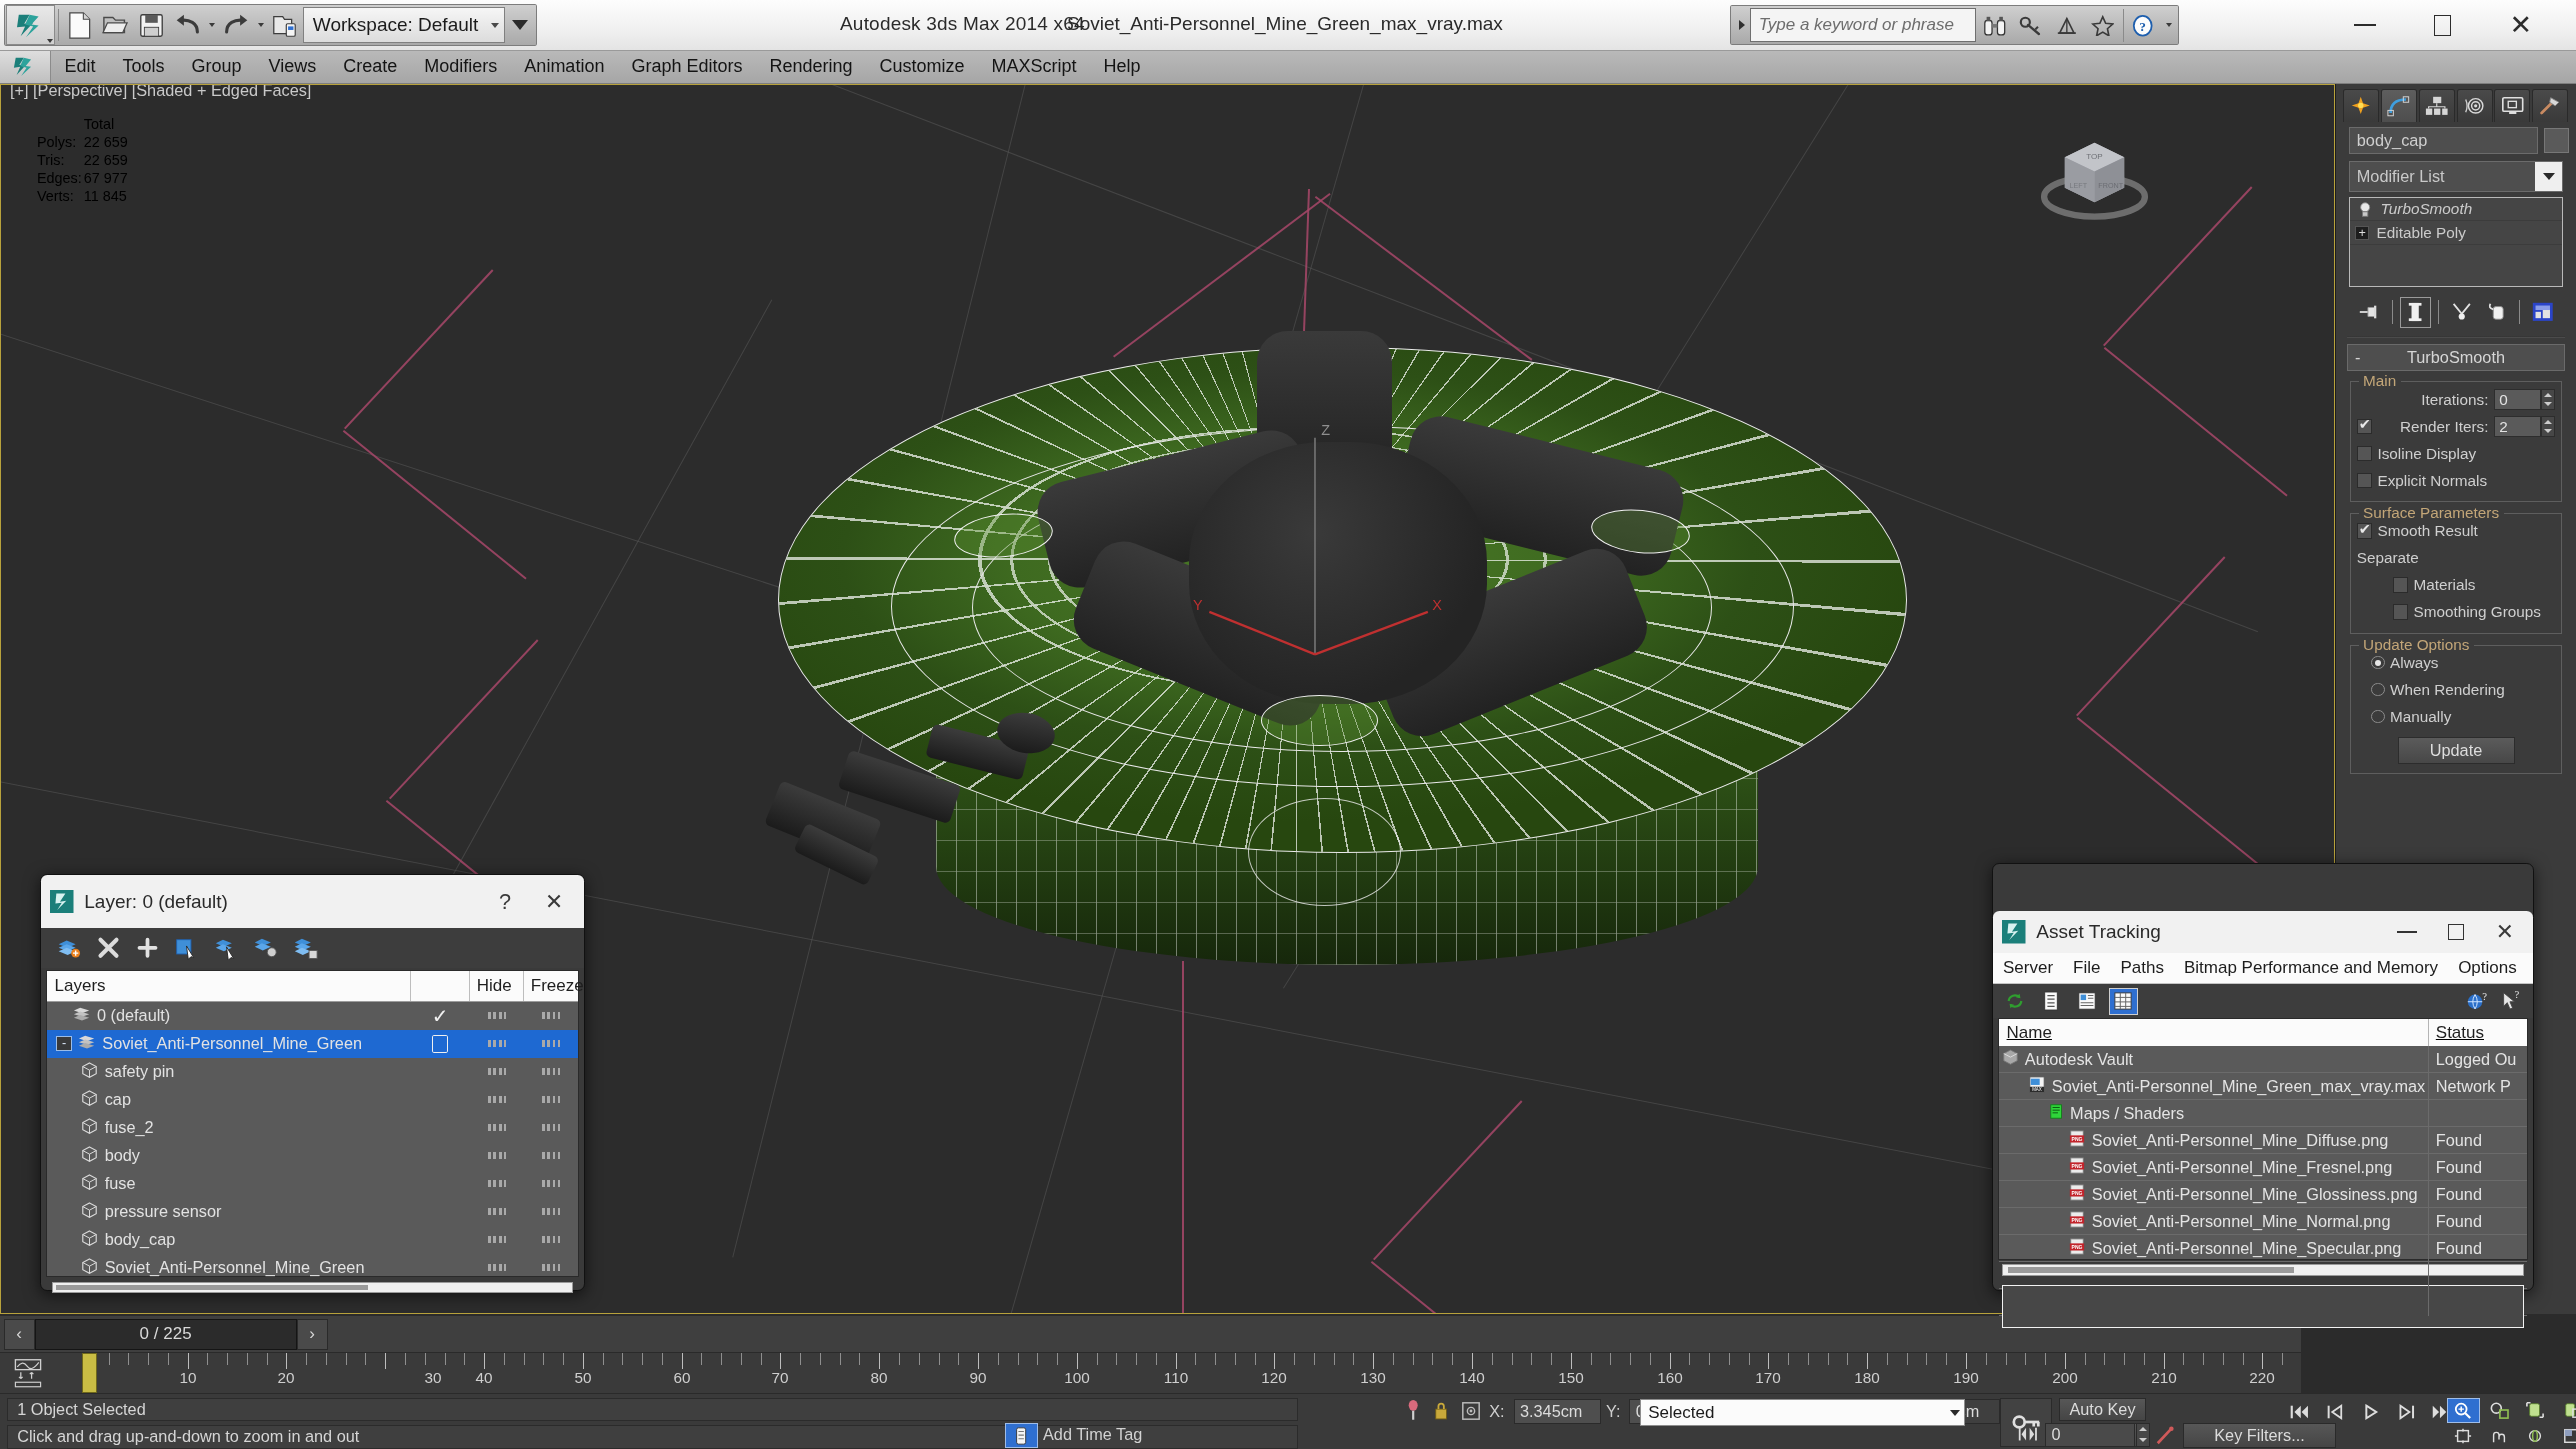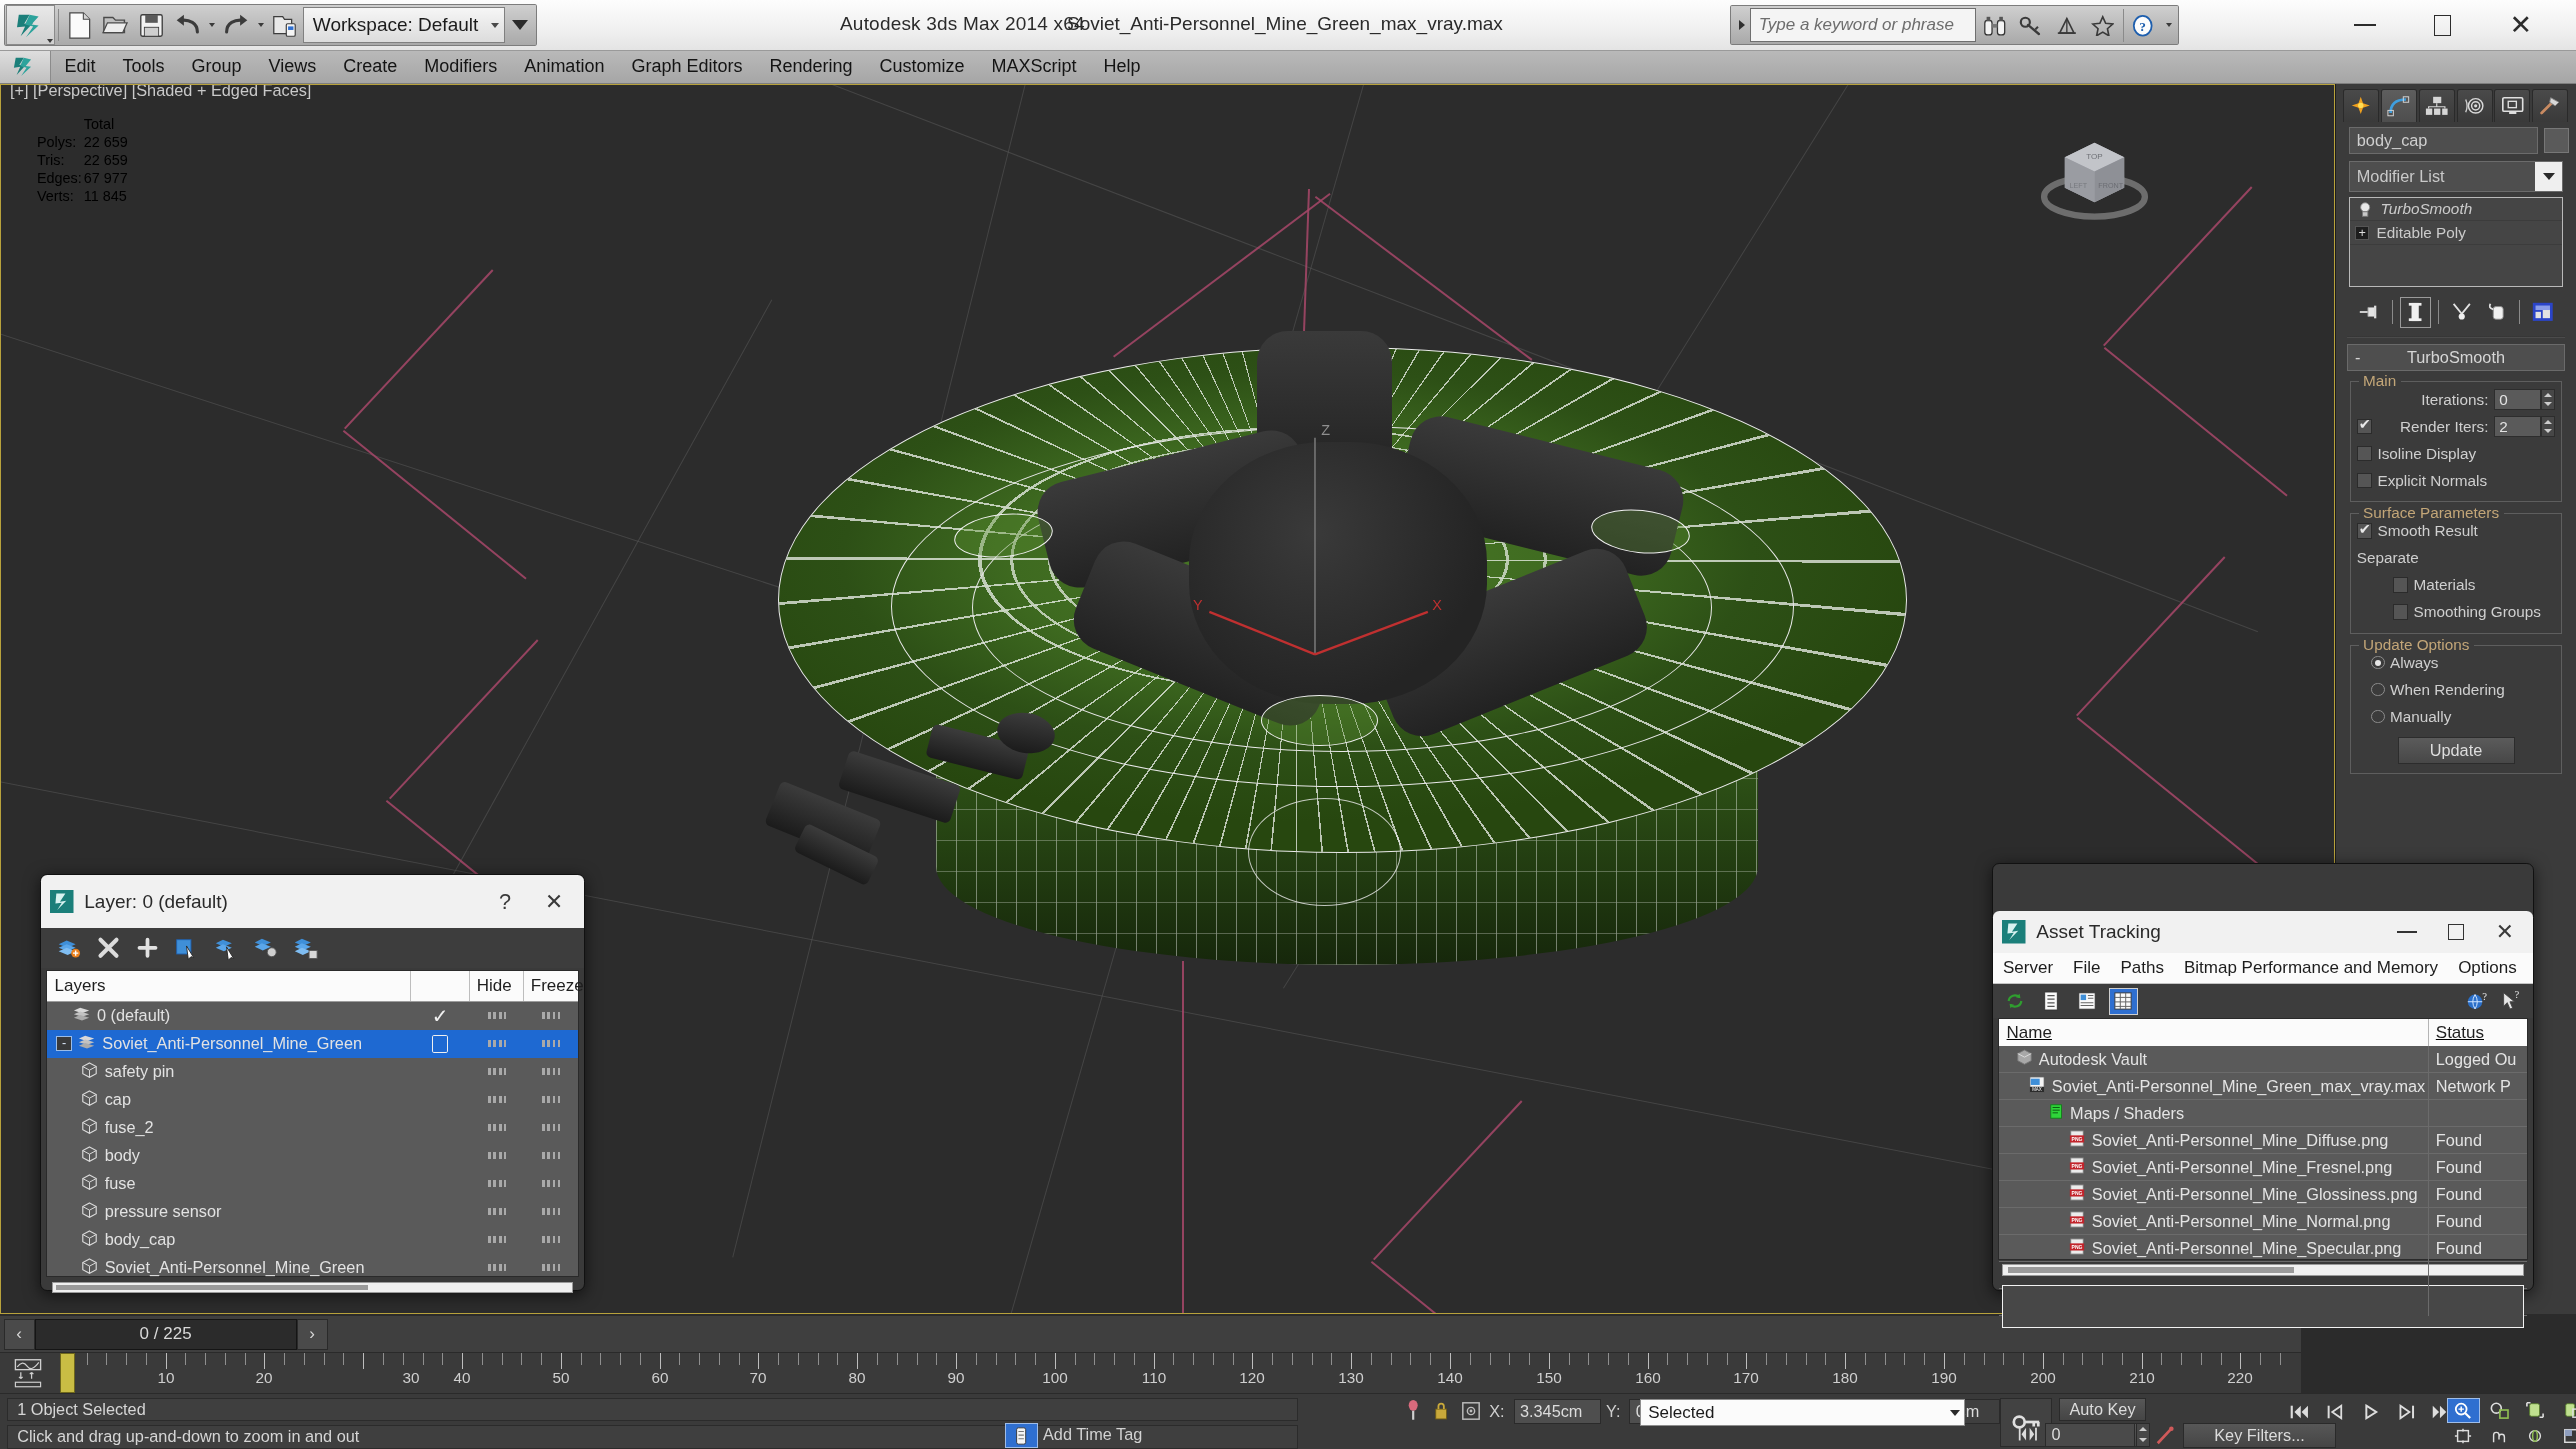--- a/index.html
+++ b/index.html
@@ -222,21 +222,21 @@
   #apath { margin:9px 9px 0 9px; height:43px; background:#474747; border:1.8px solid #f2f2f2; }
 
   
   #timeslider { position:absolute; left:0; top:1316px; width:2301px; height:36px;
     background:#3f3f3f; display:flex; align-items:center; padding-left:3.6px; }
   .tsarrow { width:31px;height:31px;background:#4a4a4a;border:0.9px solid #2a2a2a;
     display:flex;align-items:center;justify-content:center;color:#d8d8d8;font-size:17px;}
   #tsfield { width:262px; height:31px; background:#2b2b2b; border:0.9px solid #151515;
     color:#d9d9d9; font-size:17px; display:flex; align-items:center; justify-content:center; }
   #trackbar { position:absolute; left:0; top:1352px; width:2301px; height:42px;
-    background:#3a3a3a; border-top:0.9px solid #2a2a2a; display:flex; align-items:flex-start; }
+    background:#3a3a3a; border-top:0.9px solid #2a2a2a; display:flex; align-items:flex-start;gap:22px; }
   #tbicon { width:56px; height:40px; display:flex; align-items:center; justify-content:center; }
   #ruler { position:relative; flex:1; height:40px; overflow:hidden; }
   #ruler .tick { position:absolute; top:0; width:0.9px; height:11.7px; background:#8e8e8e; }
   #ruler .tick.maj { height:16.3px; background:#bdbdbd; }
   #ruler .lbl { position:absolute; top:16.3px; font-size:15.3px; color:#cfcfcf; transform:translateX(-50%); }
   #playhead { position:absolute; top:0; width:15.3px; height:40px; background:#c9bd44;
     border:0.9px solid #6e671c; }
 
   
   #statusarea { position:absolute; left:0; top:1393px; width:2576px; height:56px;
@@ -1026,21 +1026,21 @@
       </div>
     </div>
   </div>
   <div id="agrid">
     <div id="ahdr">
       <div class="c" style="flex:1;">Name</div>
       <div class="c" style="width:98px;border-right:none;">Status</div>
     </div>
     <div id="arows">
         <div class="arow">
-          <div class="nm" style="padding-left:17px;">
+          <div class="nm" style="padding-left:3px;">
             <span><svg width="17" height="16.3" viewBox="0 0 19 18">
                 <path d="M9.5 1 L17 5 L17 13 L9.5 17 L2 13 L2 5 Z" fill="#a8a8a8" stroke="#777"></path>
                 <path d="M2 5 L9.5 9 L17 5" fill="none" stroke="#e0e0e0"></path>
               </svg></span>
             <span>Autodesk Vault</span>
           </div>
           <div class="st">Logged Ou</div>
         </div>
         <div class="arow">
           <div class="nm" style="padding-left:29px;">

